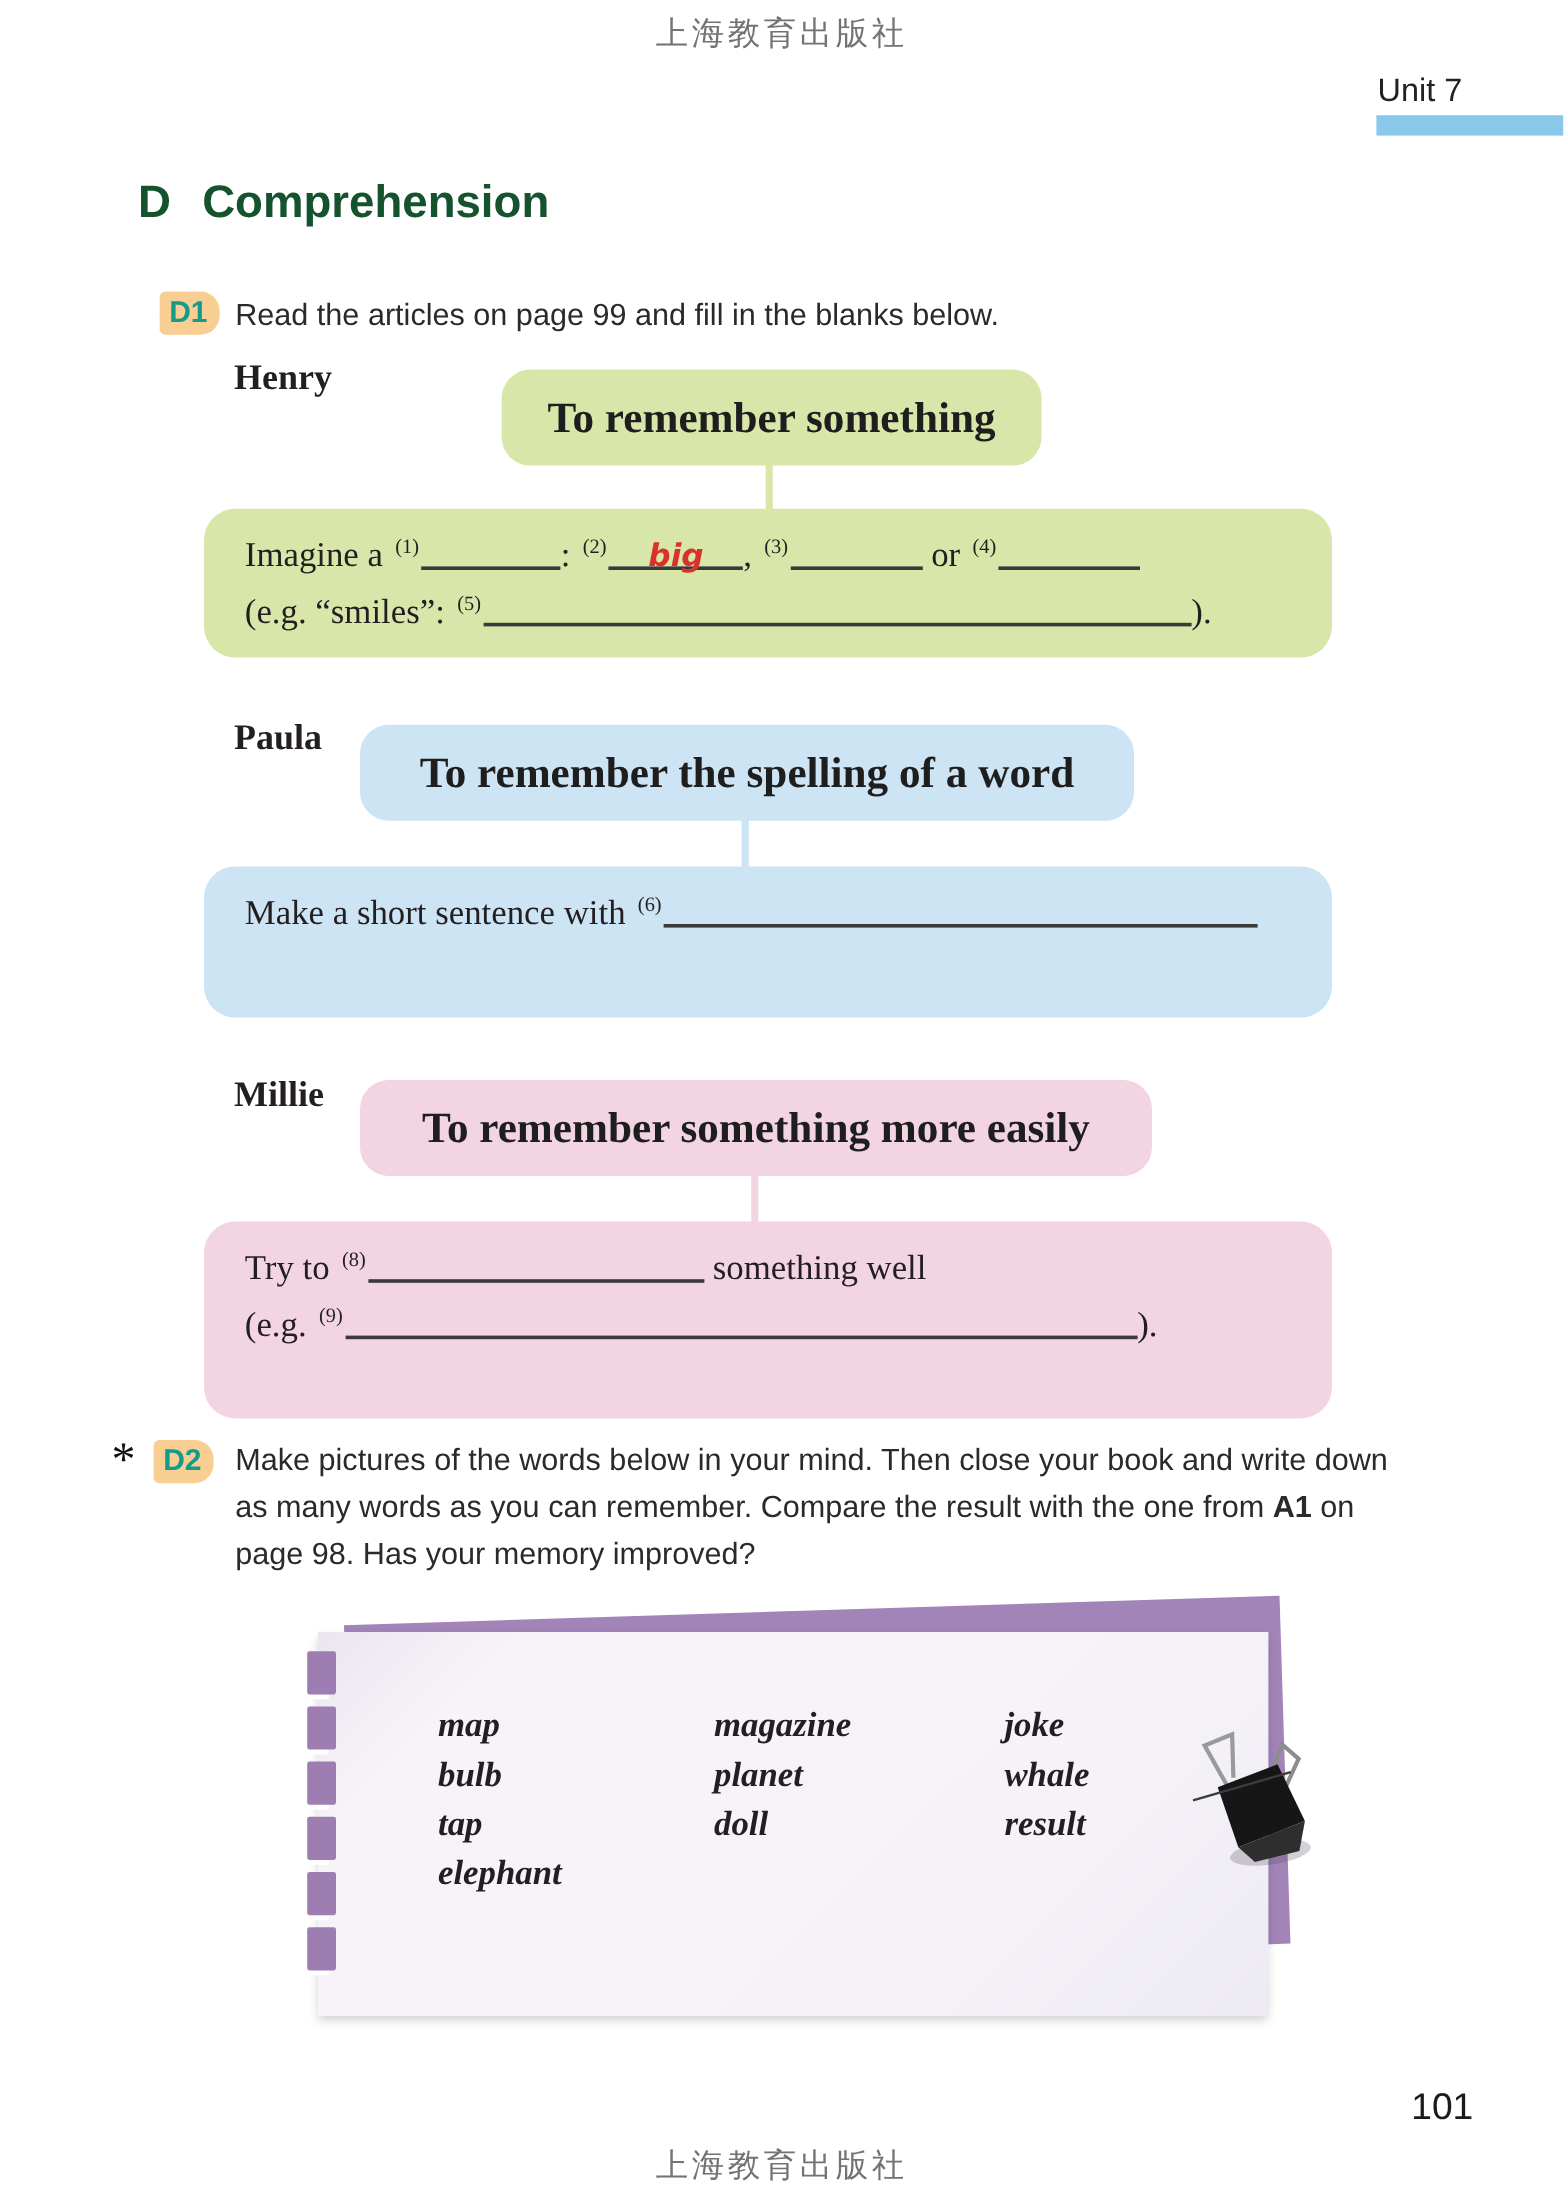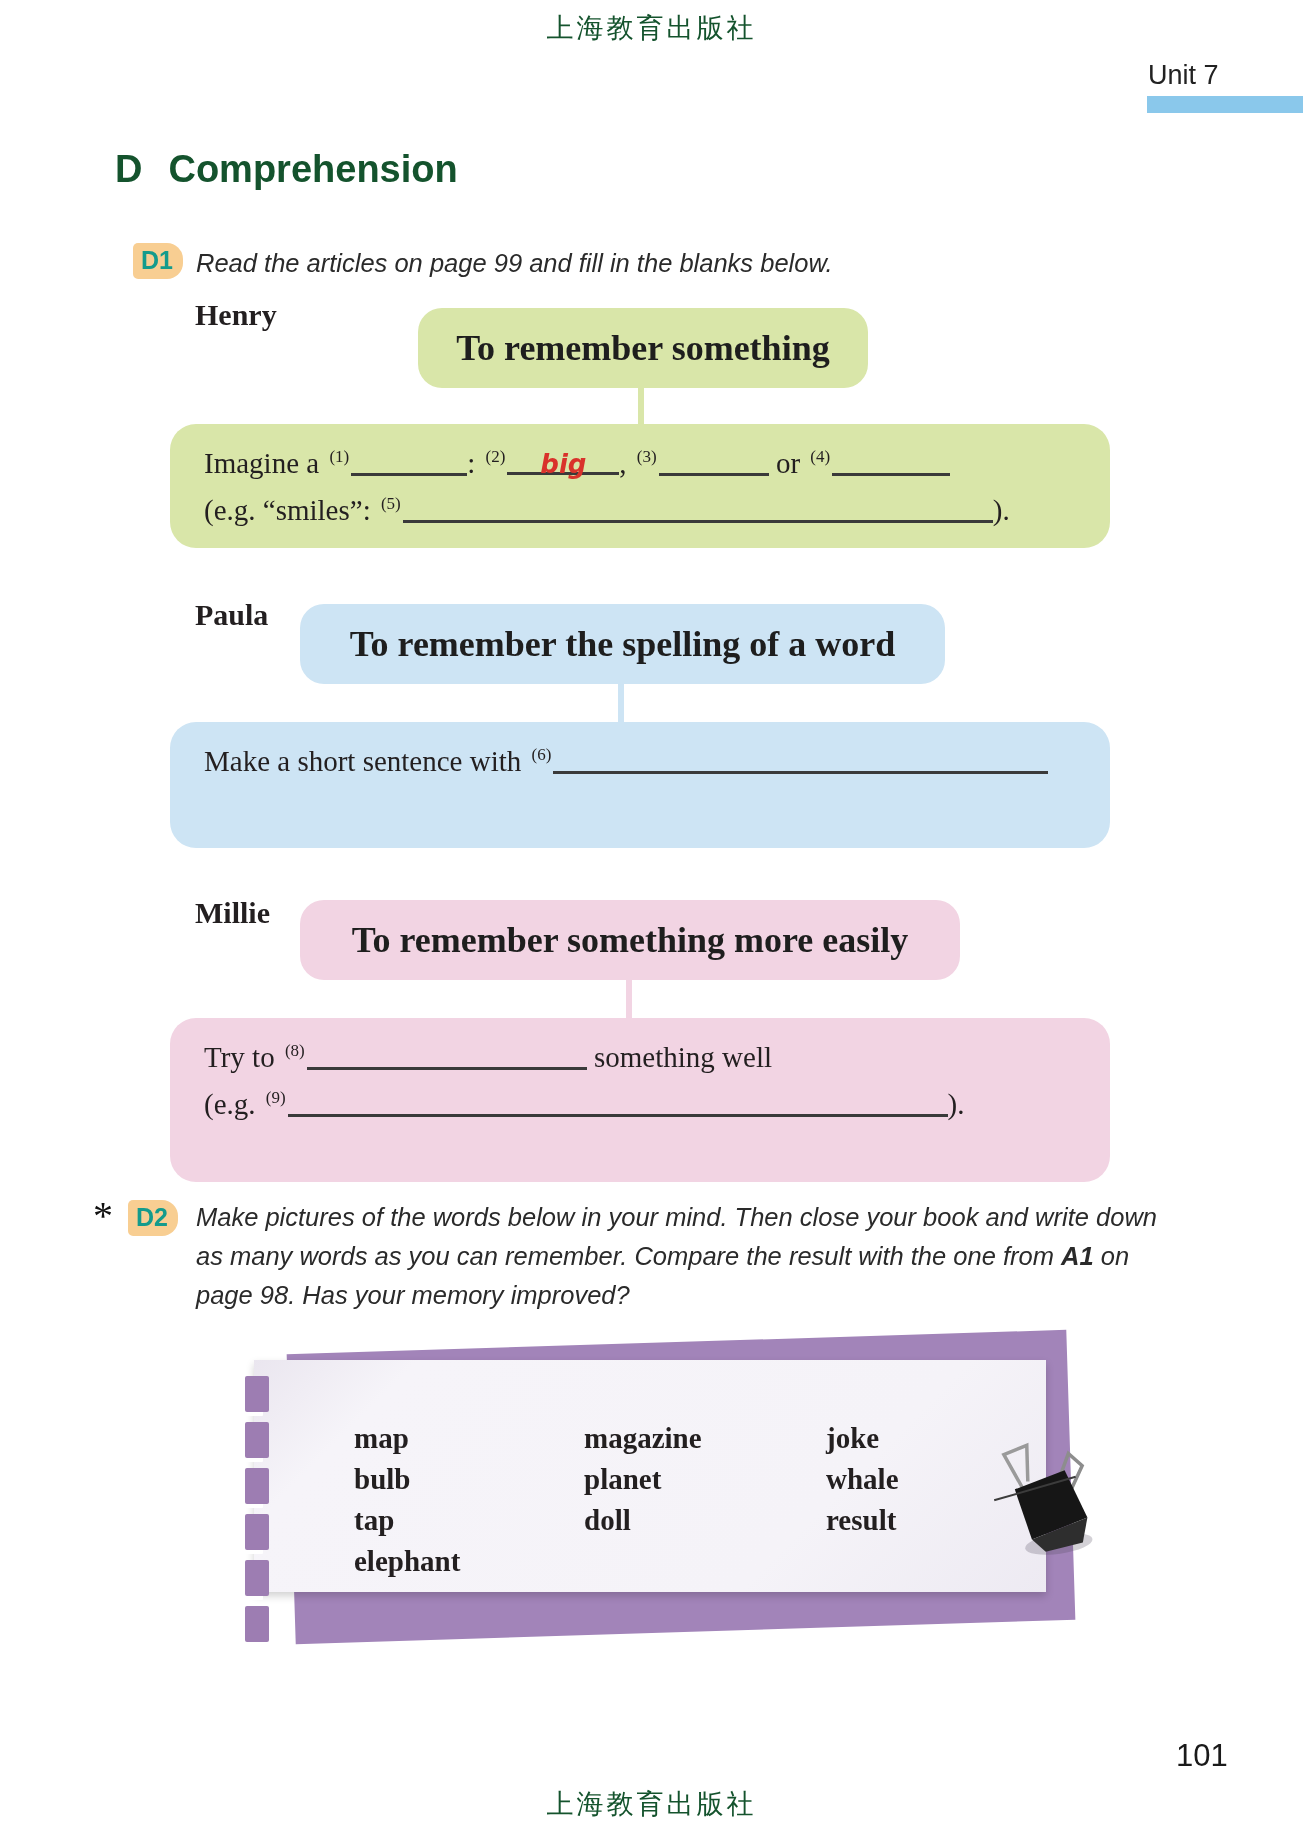--- a/index.html
+++ b/index.html
@@ -3,21 +3,21 @@
 <meta charset="utf-8">
 <style>
   html,body { margin:0; padding:0; background:#ffffff; }
   .page {
     position:relative; width:1303px; height:1842px; background:#ffffff;
     font-family:"Liberation Serif", serif; color:#231f20; overflow:hidden;
   }
   
   .cn-top, .cn-bottom {
     position:absolute; left:0; width:100%; text-align:center;
-    font-family:Liberation Mono, monospace; font-size:27px; letter-spacing:3px; color:#14532d;
+    font-family:Liberation Mono, monospace; font-size:27px; letter-spacing:3px; color:#737373;
   }
   .cn-top { top:10px; }
   .cn-bottom { top:1786px; }
   .unit-text {
     position:absolute; top:60px; left:1148px;
     font-family:"Liberation Sans", sans-serif; font-size:27px; color:#222;
   }
   .unit-bar { position:absolute; top:96px; left:1147px; right:0; height:17px; background:#8ac8eb; }
   .page-num {
     position:absolute; left:1176px; top:1738px;
@@ -32,21 +32,21 @@
   
   .badge {
     position:absolute; background:#f8ce92; color:#149b8c;
     font-family:"Liberation Sans", sans-serif; font-weight:bold; font-size:25px;
     padding:2px 10px 4px 8px; border-radius:5px 16px 16px 5px; line-height:30px;
   }
   .badge-d1 { left:133px; top:243px; }
   .badge-d2 { left:128px; top:1200px; }
   .asterisk { position:absolute; left:93px; top:1192px; font-size:40px; font-family:"Liberation Serif", serif; color:#111; }
   .instr {
-    position:absolute; font-family:"Liberation Sans", sans-serif; font-style:italic;
+    position:absolute; font-family:"Liberation Sans", sans-serif; 
     font-size:25.5px; color:#2a2a2a; line-height:39px;
   }
   .instr-d1 { left:196px; top:244px; width:920px; }
   .instr-d2 { left:196px; top:1198px; width:980px; }
   .instr b { font-weight:bold; }
   
   .person-label { position:absolute; left:195px; font-weight:bold; font-size:30px; }
   .lbl-henry { top:298px; }
   .lbl-paula { top:598px; }
   .lbl-millie { top:896px; }
@@ -78,23 +78,24 @@
     display:inline-block; color:#d9322b; font-family:"DejaVu Sans", sans-serif;
     font-weight:bold; font-style:italic; font-size:26px; line-height:30px;
   }
   
   .notepad { position:absolute; left:253px; top:1348px; width:830px; height:305px; }
   .np-back {
     position:absolute; left:38px; top:-6px; width:780px; height:290px;
     background:#a284b9; transform:rotate(-1.8deg);
   }
   .np-paper {
-    position:absolute; left:1px; top:12px; width:792px; height:232px;
+    position:absolute; left:12px; top:12px; width:792px; height:320px;
     background:linear-gradient(135deg,#eae6ef 0%,#f6f4f9 16%,#f5f3f8 70%,#edeaf2 100%);
     box-shadow:0 4px 8px rgba(0,0,0,0.18);
+    font-style:italic;
   }
   .np-tab {
     position:absolute; left:-9px; width:24px; height:36px; background:#9d7db2;
     border-radius:2px; box-shadow:-5px 5px 0 -1px #ffffff;
   }
   .np-col { position:absolute; top:58px; font-weight:bold; font-size:29px; line-height:41px; }
   .np-col-1 { left:100px; }
   .np-col-2 { left:330px; }
   .np-col-3 { left:572px; }
   .np-clip { position:absolute; left:742px; top:85px; width:104px; height:140px; transform:rotate(-8deg); }

